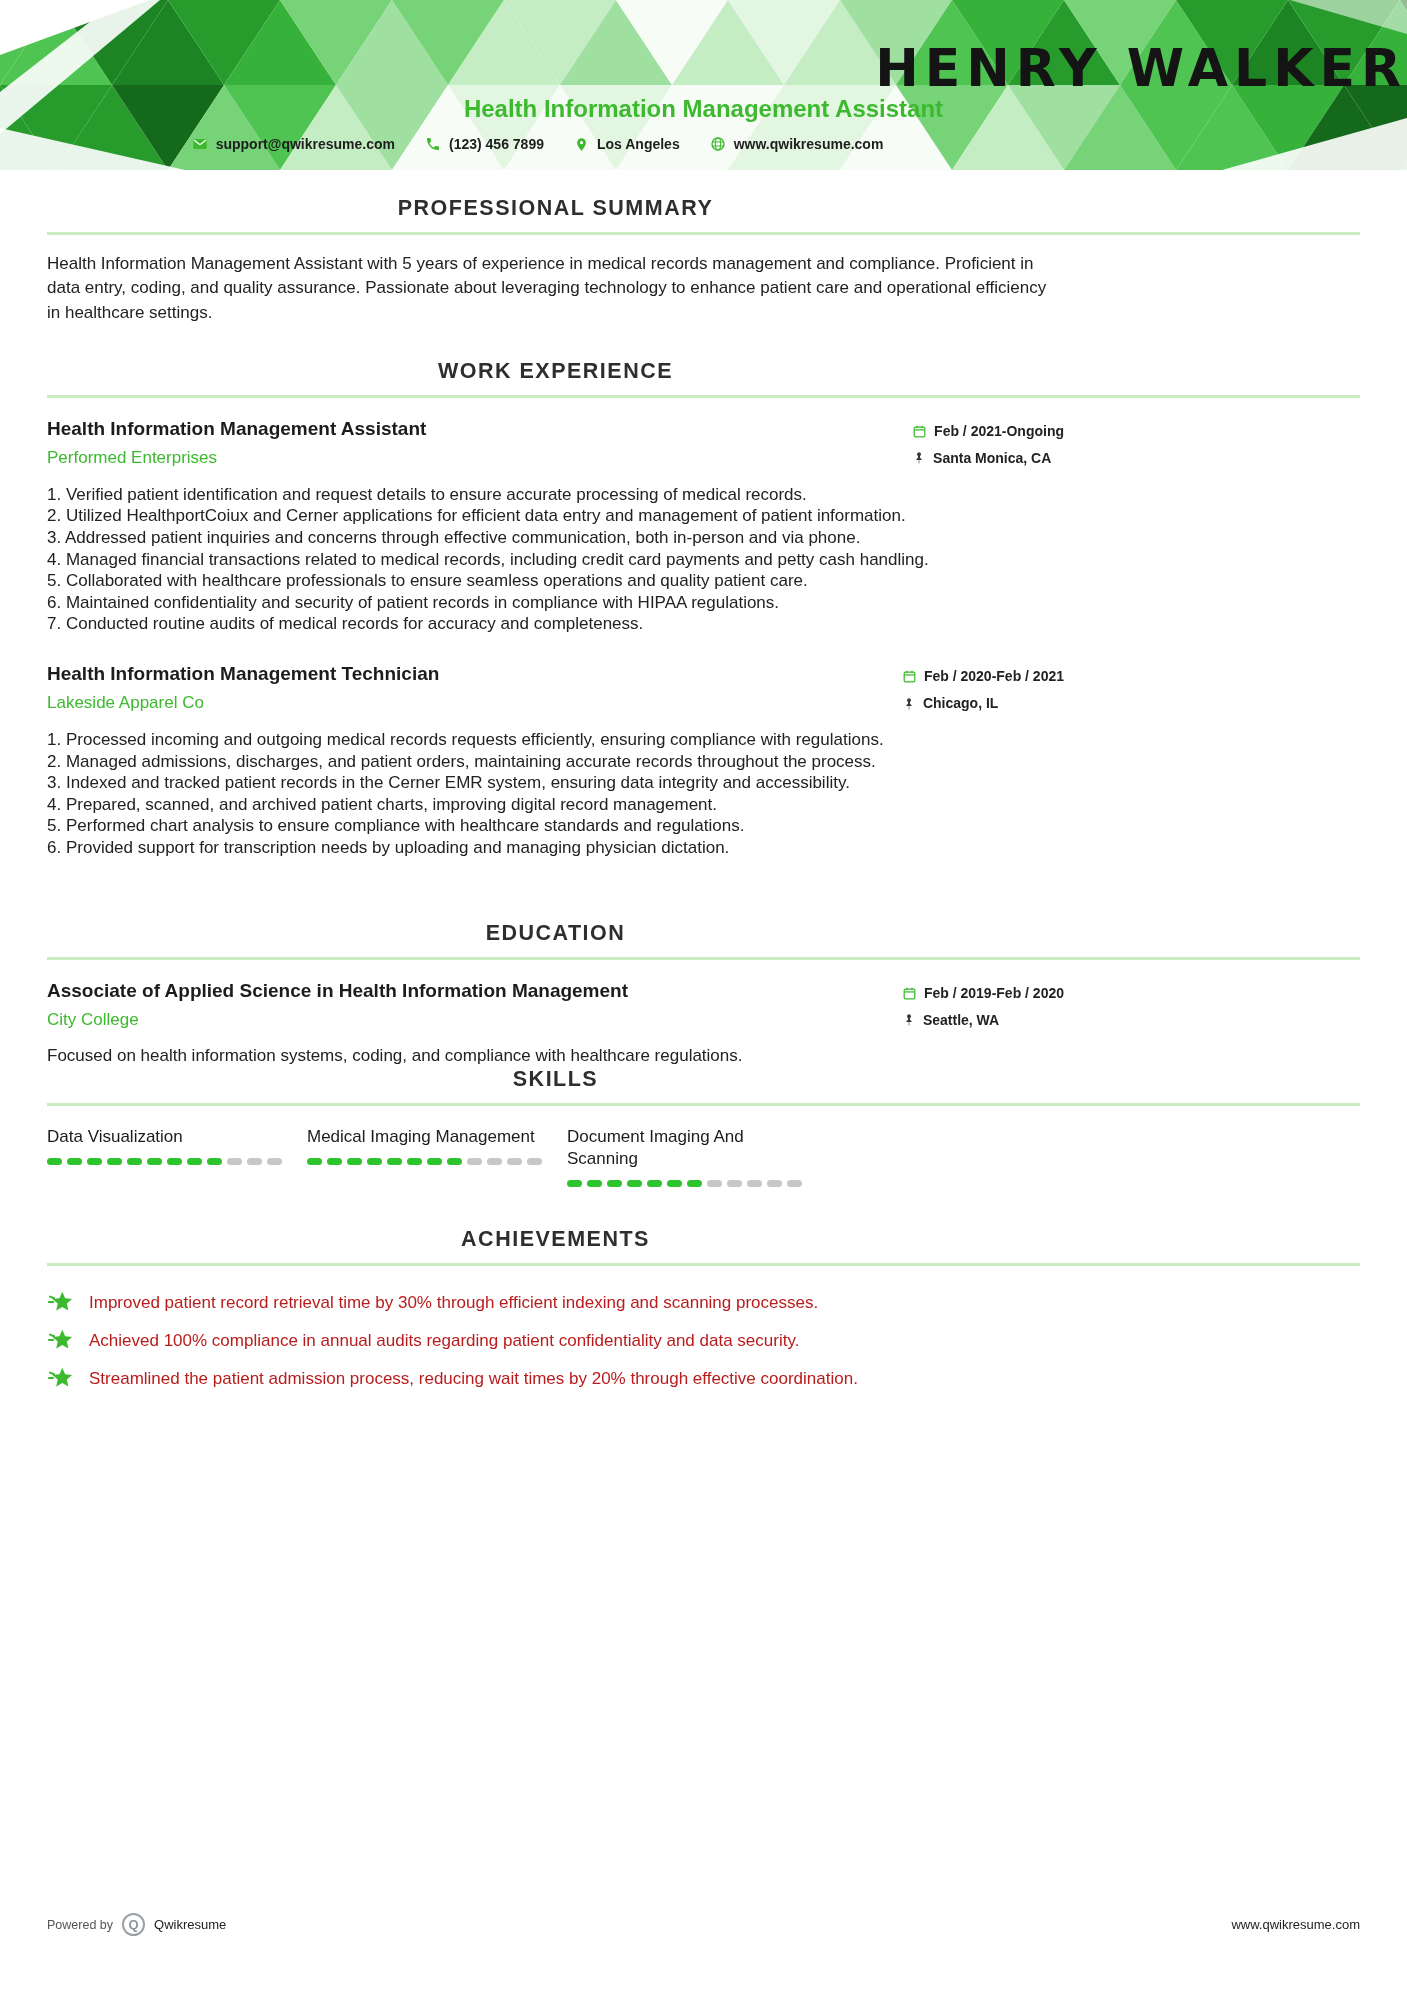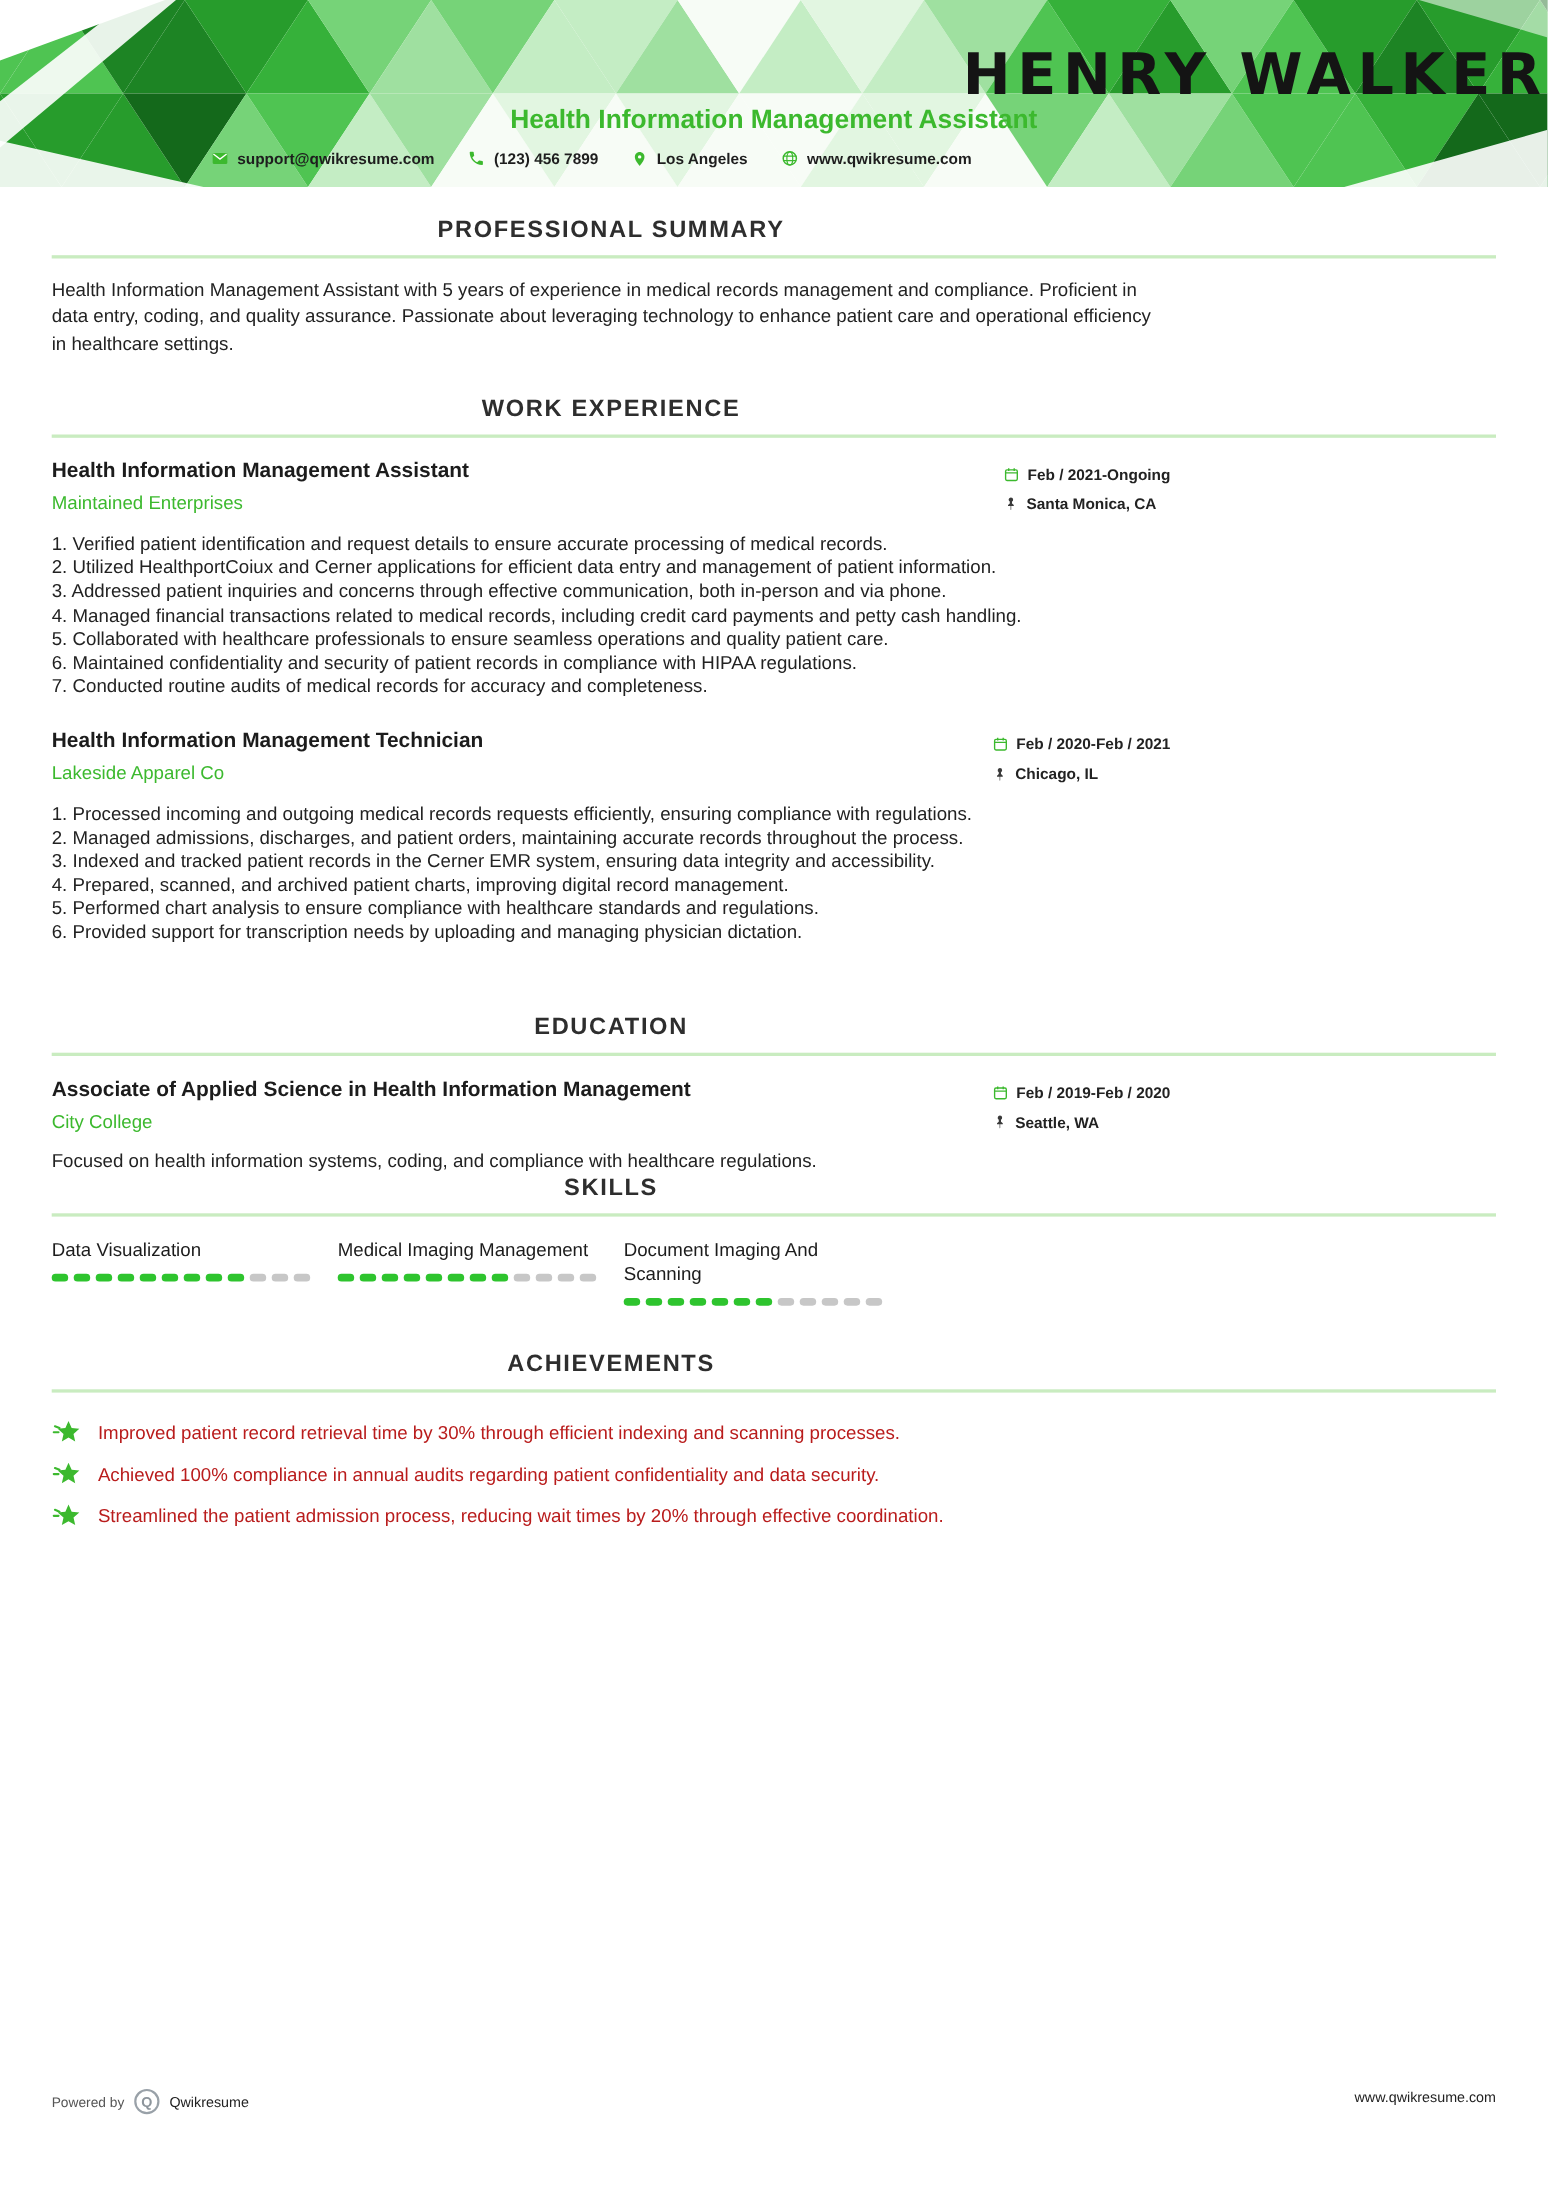--- a/index.html
+++ b/index.html
@@ -56,22 +56,22 @@
   .skill-label{font-size:17px;line-height:22px;color:#1c1c1c}
   .skill-bar{display:flex;gap:5px;margin-top:10px}
   .seg{width:15px;height:7px;border-radius:3.5px;background:var(--bar-empty)}
   .seg.on{background:var(--bar-fill)}
 
   
   .ach{display:flex;align-items:center;gap:15px;margin-top:13px;font-size:17px;color:#b91c1c}
   .ach:first-of-type{margin-top:24px}
 
   
-  .footer{position:absolute;left:47px;right:47px;bottom:68px;display:flex;
-        justify-content:space-between;align-items:flex-start}
+  .footer{position:absolute;left:47px;right:47px;bottom:54px;display:flex;
+        justify-content:space-between;align-items:center}
   .powered{display:flex;align-items:center;gap:9px;font-size:12.5px;color:#555}
   .qlogo{width:23px;height:23px;border:2px solid #99a1a8;border-radius:50%;
         color:#8d959c;font-weight:700;font-size:13px;display:flex;
         align-items:center;justify-content:center}
   .brand{font-size:13px;color:#222;cursor:pointer}
   .site{font-size:13px;color:#222}
 </style>
 </head>
 <body>
 
@@ -186,21 +186,21 @@
 
   <section class="mt34">
     <h2 class="sec-h">WORK EXPERIENCE</h2>
     <div class="rule"></div>
     <div class="content">
 
       <article class="job">
         <div class="job-head">
           <div class="job-left">
             <div class="job-title">Health Information Management Assistant</div>
-            <div class="company">Maintained Enterprises</div>
+            <div class="company">Performed Enterprises</div>
           </div>
           <div class="job-meta">
             <div class="meta-line">
               <svg class="ic accent" viewBox="0 0 24 24" width="15" height="15">
                 <rect x="3.5" y="5" width="17" height="15.5" rx="2" fill="none" stroke="currentColor" stroke-width="2"></rect>
                 <path d="M3.5 9.5h17" stroke="currentColor" stroke-width="2"></path>
                 <path d="M8 2.8v4M16 2.8v4" stroke="currentColor" stroke-width="2"></path>
               </svg>
               <span>Feb / 2021-Ongoing</span>
             </div>

